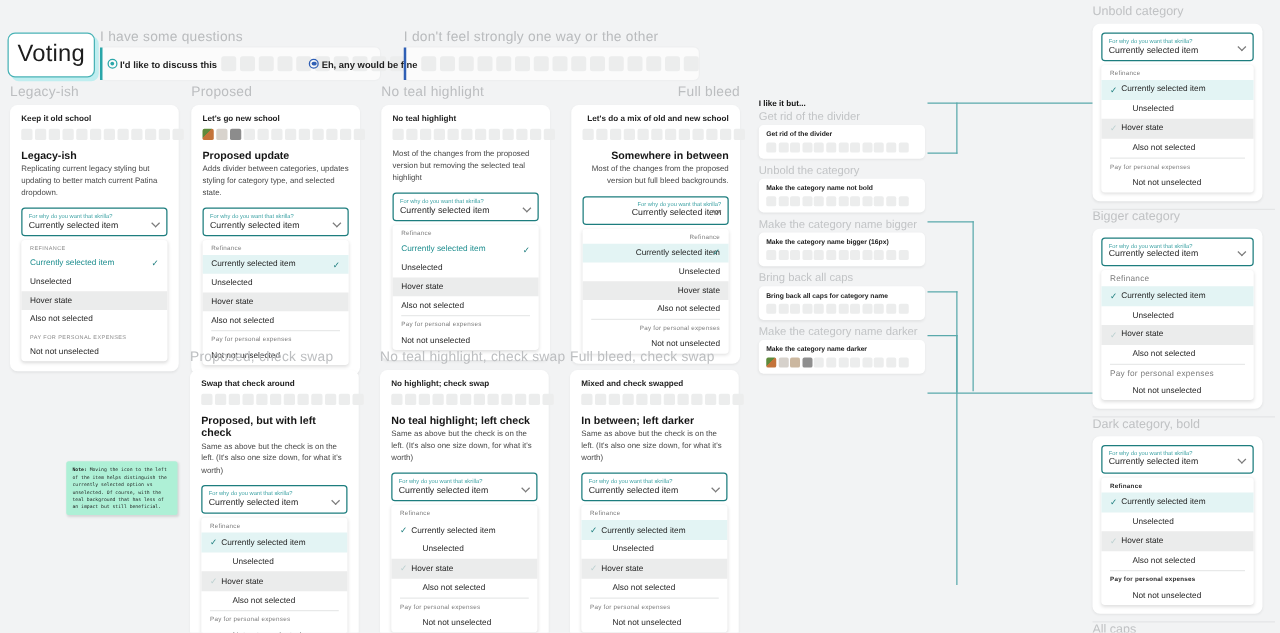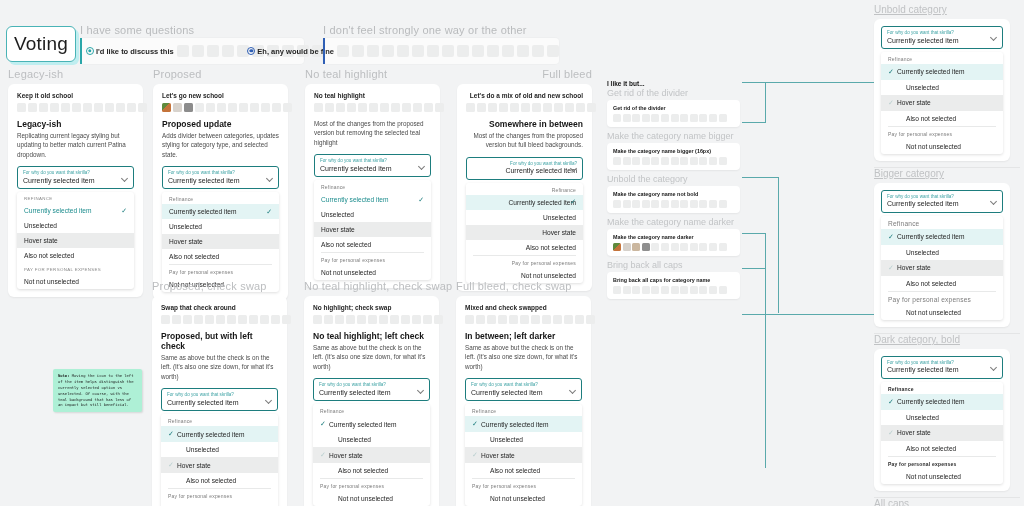--- a/index.html
+++ b/index.html
@@ -122,21 +122,21 @@
   }
   .mid-card-label{ font-size:5.4px; font-weight:bold; color:#1a1a1a; margin-bottom:3px; }
   .mid-chip-row{ display:flex; gap:1.6px; }
   .mchip{ width:8px;height:8px;background:#eceded;border-radius:1.5px;flex:none; }
   .mchip.a1{ background:linear-gradient(135deg,#5e8a3c 45%,#c4733a 45%); }
   .mchip.a2{ background:#d6d1cb; }
   .mchip.a3{ background:#cbb79f; }
   .mchip.a4{ background:#8f8f8f; }
 
   
-  .rail-head{ font-size:10px; color:#c0c2c4; margin-bottom:4px;text-decoration:underline; }
+  .rail-head{ font-size:10px; color:#c0c2c4; margin-bottom:4px; }
   .rail-card{
     background:#fff; border-radius:6px; box-shadow:0 1px 2px rgba(0,0,0,.06);
     padding:7px; width:136px;
   }
   .rail-sep{ height:1px; background:#e4e5e6; }
 
   
   .ln{ position:absolute; background:#5aa9ab; }
   .arrow-h{ position:absolute; width:0;height:0;
     border-top:3px solid transparent;border-bottom:3px solid transparent;
@@ -577,43 +577,63 @@
             <div class="mchip"></div>
             <div class="mchip"></div>
             <div class="mchip"></div>
             <div class="mchip"></div>
             <div class="mchip"></div>
             <div class="mchip"></div>
           </div>
         </div>
       </div>
       <div style="margin-bottom:4px;">
+        <div class="mid-sub">Unbold the category</div>
+        <div class="mid-card">
+          <div class="mid-card-label">Make the category name not bold</div>
+          <div class="mid-chip-row">
+            <div class="mchip"></div>
+            <div class="mchip"></div>
+            <div class="mchip"></div>
+            <div class="mchip"></div>
+            <div class="mchip"></div>
+            <div class="mchip"></div>
+            <div class="mchip"></div>
+            <div class="mchip"></div>
+            <div class="mchip"></div>
+            <div class="mchip"></div>
+            <div class="mchip"></div>
+            <div class="mchip"></div>
+          </div>
+        </div>
+      </div>
+      <div style="margin-bottom:4px;">
         <div class="mid-sub">Make the category name bigger</div>
         <div class="mid-card">
           <div class="mid-card-label">Make the category name bigger (16px)</div>
           <div class="mid-chip-row">
             <div class="mchip"></div>
             <div class="mchip"></div>
             <div class="mchip"></div>
             <div class="mchip"></div>
             <div class="mchip"></div>
             <div class="mchip"></div>
             <div class="mchip"></div>
             <div class="mchip"></div>
             <div class="mchip"></div>
             <div class="mchip"></div>
             <div class="mchip"></div>
             <div class="mchip"></div>
           </div>
         </div>
       </div>
       <div style="margin-bottom:4px;">
-        <div class="mid-sub">Unbold the category</div>
+        <div class="mid-sub">Bring back all caps</div>
         <div class="mid-card">
-          <div class="mid-card-label">Make the category name not bold</div>
+          <div class="mid-card-label">Bring back all caps for category name</div>
           <div class="mid-chip-row">
             <div class="mchip"></div>
             <div class="mchip"></div>
             <div class="mchip"></div>
             <div class="mchip"></div>
             <div class="mchip"></div>
             <div class="mchip"></div>
             <div class="mchip"></div>
             <div class="mchip"></div>
             <div class="mchip"></div>
@@ -625,40 +645,20 @@
       </div>
       <div style="margin-bottom:4px;">
         <div class="mid-sub">Make the category name darker</div>
         <div class="mid-card">
           <div class="mid-card-label">Make the category name darker</div>
           <div class="mid-chip-row">
             <div class="mchip a1"></div>
             <div class="mchip a2"></div>
             <div class="mchip a3"></div>
             <div class="mchip a4"></div>
-            <div class="mchip"></div>
-            <div class="mchip"></div>
-            <div class="mchip"></div>
-            <div class="mchip"></div>
-            <div class="mchip"></div>
-            <div class="mchip"></div>
-            <div class="mchip"></div>
-            <div class="mchip"></div>
-          </div>
-        </div>
-      </div>
-      <div style="margin-bottom:4px;">
-        <div class="mid-sub">Bring back all caps</div>
-        <div class="mid-card">
-          <div class="mid-card-label">Bring back all caps for category name</div>
-          <div class="mid-chip-row">
-            <div class="mchip"></div>
-            <div class="mchip"></div>
-            <div class="mchip"></div>
-            <div class="mchip"></div>
             <div class="mchip"></div>
             <div class="mchip"></div>
             <div class="mchip"></div>
             <div class="mchip"></div>
             <div class="mchip"></div>
             <div class="mchip"></div>
             <div class="mchip"></div>
             <div class="mchip"></div>
           </div>
         </div>

